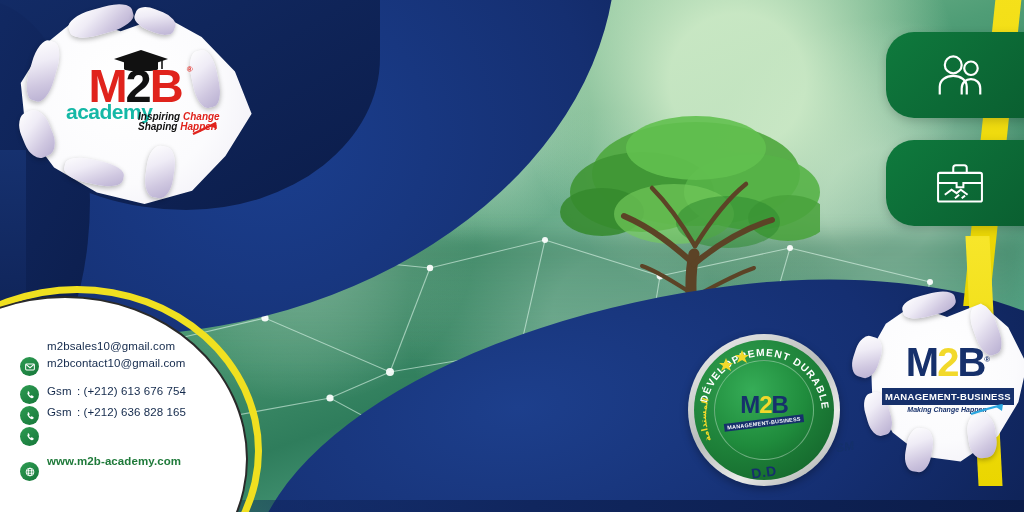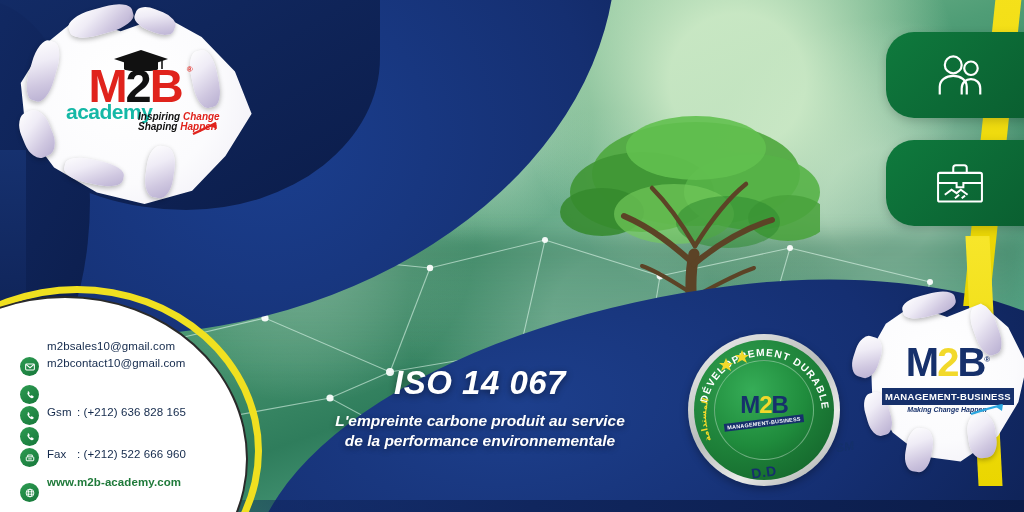--- a/index.html
+++ b/index.html
@@ -325,20 +325,23 @@
     </div>
 
     <div class="cgap"></div>
 
     <div class="crow">
       <span class="cicon">
         <svg viewBox="0 0 16 16" fill="#ffffff">
             <path d="M5 3.2c.5-.4 1.2-.3 1.5.3l.9 1.5c.3.5.2 1-.2 1.4l-.6.5c.5 1.1 1.4 2 2.5 2.5l.5-.6c.4-.4.9-.5 1.4-.2l1.5.9c.6.3.7 1 .3 1.5l-.6.7c-.5.6-1.3.8-2 .5-2.6-1-4.6-3-5.6-5.6-.3-.7-.1-1.5.5-2z"></path>
           </svg>
       </span>
+      <span class="ctext">
+        <span class="clabel">Gsm</span><span>:</span> <span>(+212) 613 676 754</span>
+      </span>
     </div>
 
     <div class="crow">
       <span class="cicon">
         <svg viewBox="0 0 16 16" fill="#ffffff">
             <path d="M5 3.2c.5-.4 1.2-.3 1.5.3l.9 1.5c.3.5.2 1-.2 1.4l-.6.5c.5 1.1 1.4 2 2.5 2.5l.5-.6c.4-.4.9-.5 1.4-.2l1.5.9c.6.3.7 1 .3 1.5l-.6.7c-.5.6-1.3.8-2 .5-2.6-1-4.6-3-5.6-5.6-.3-.7-.1-1.5.5-2z"></path>
           </svg>
       </span>
       <span class="ctext">
         <span class="clabel">Gsm</span><span>:</span> <span>(+212) 636 828 165</span>
@@ -346,56 +349,37 @@
     </div>
 
     <div class="crow">
       <span class="cicon">
         <svg viewBox="0 0 16 16" fill="#ffffff">
             <path d="M5 3.2c.5-.4 1.2-.3 1.5.3l.9 1.5c.3.5.2 1-.2 1.4l-.6.5c.5 1.1 1.4 2 2.5 2.5l.5-.6c.4-.4.9-.5 1.4-.2l1.5.9c.6.3.7 1 .3 1.5l-.6.7c-.5.6-1.3.8-2 .5-2.6-1-4.6-3-5.6-5.6-.3-.7-.1-1.5.5-2z"></path>
           </svg>
       </span>
     </div>
 
-    <div class="crow">
-      <span class="cicon">
-        <svg viewBox="0 0 16 16" fill="none" stroke="#ffffff" stroke-width="1.3">
-          <rect x="3" y="6.5" width="10" height="5.2" rx="1"></rect>
-          <path d="M5 6.5 V4 h6 v2.5"></path>
-          <path d="M5.6 9.2 h4.8"></path>
-        </svg>
-      </span>
-      <span class="ctext">
-        <span class="clabel">Fax</span><span>:</span> <span>(+212) 522 666 960</span>
-      </span>
-    </div>
 
     <div class="cgap"></div>
 
     <div class="crow">
       <span class="cicon" style="margin-top:9px;">
         <svg viewBox="0 0 16 16" fill="none" stroke="#ffffff" stroke-width="1.2">
           <circle cx="8" cy="8" r="5.2"></circle>
           <ellipse cx="8" cy="8" rx="2.3" ry="5.2"></ellipse>
           <path d="M3 6.4 h10 M3 9.6 h10"></path>
         </svg>
       </span>
       <span>
         <div class="ctext web">www.m2b-academy.com</div>
       </span>
     </div>
   </div>
 
-  <div class="headline">
-    <div class="h-title">ISO 14 067</div>
-    <div class="h-sub">
-      <div>L'empreinte carbone produit au service</div>
-      <div>de la performance environnementale</div>
-    </div>
-  </div>
 
   <div class="seal">
     <div class="seal-outer"></div>
     <div class="seal-ring"></div>
     <svg class="arc" viewBox="0 0 152 152">
       <defs>
         <path id="arcTop" d="M18 80 A58 58 0 0 1 134 80"></path>
         <path id="arcLeft" d="M24 108 A58 58 0 0 1 22 62"></path>
       </defs>
       <text font-size="10.2" font-weight="bold" fill="#ffffff" font-family="Liberation Sans, sans-serif" letter-spacing="1.1">

